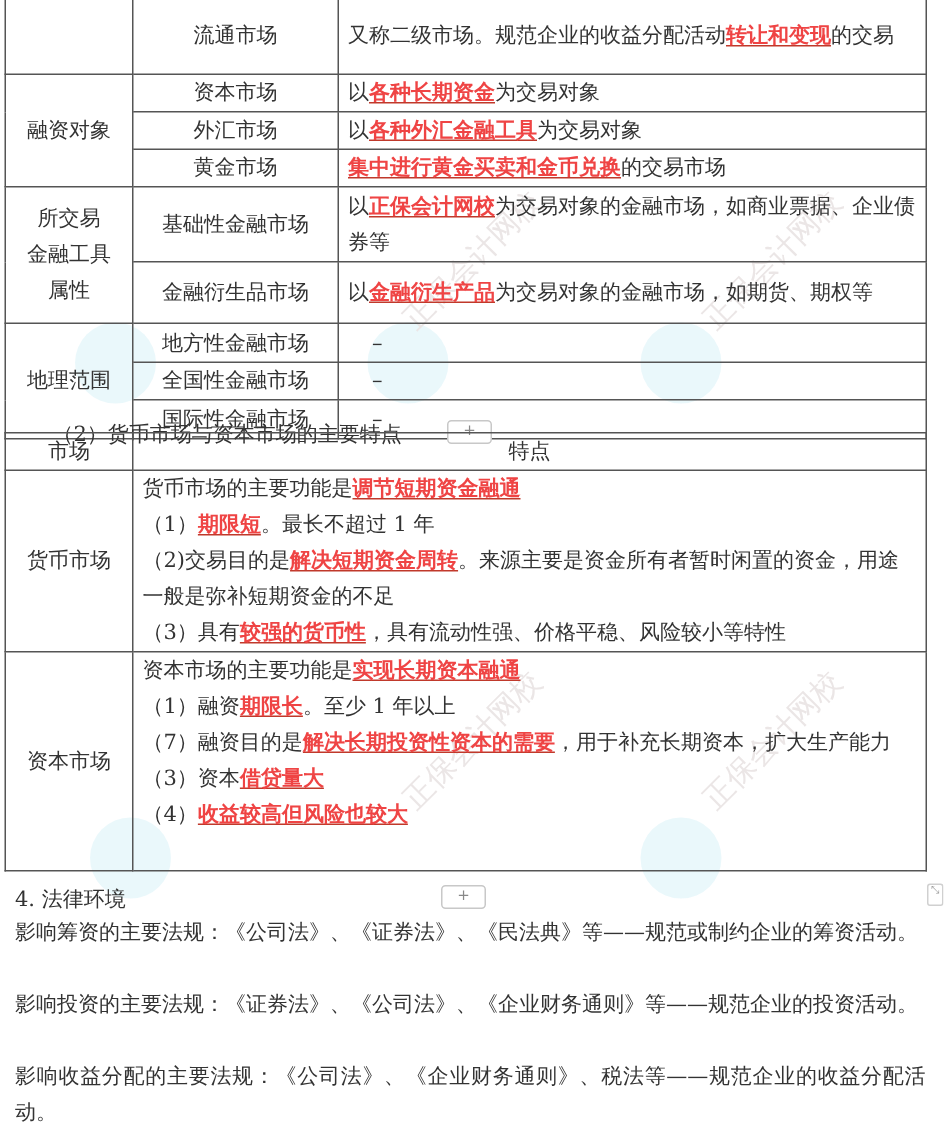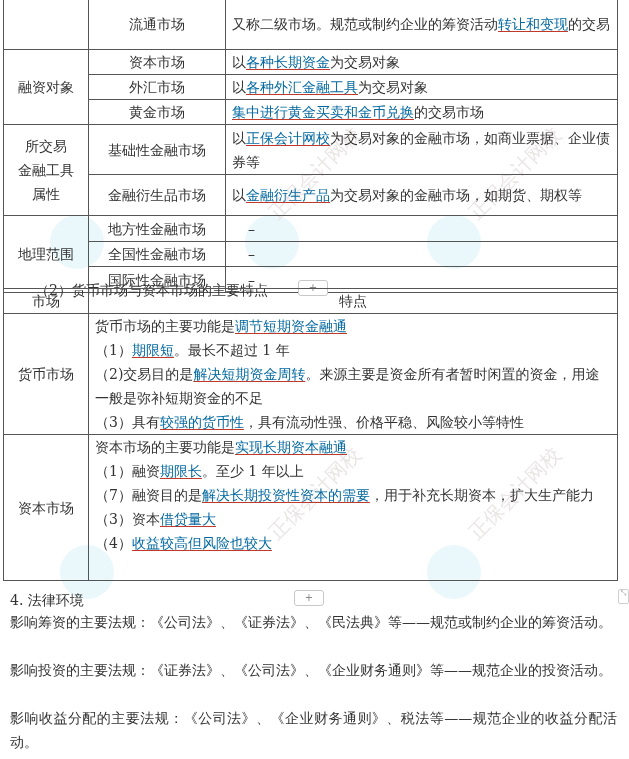--- a/index.html
+++ b/index.html
@@ -6,21 +6,21 @@
   body { width:629px; height:759px; position:relative; overflow:hidden;
          font-family: "DejaVu Serif", "Liberation Serif", serif; color:#333333; font-size:14px; }
   .wm { position:absolute; pointer-events:none; }
   .wm-circle { width:54px; height:54px; border-radius:50%; background:#e3f6fa; opacity:.75; }
   .wm-text { color:#ebe6e6; font-size:20px; transform:rotate(-45deg); white-space:nowrap; font-family:"DejaVu Sans",sans-serif; }
   table.doc { position:absolute; left:3px; border-collapse:collapse; table-layout:fixed; width:614px; }
   table.doc td { border:1px solid #555555; padding:0 6px; vertical-align:middle; line-height:24px; font-size:14px; }
   table.doc td.c { text-align:center;margin-left:40px; }
   .t1 { top:-2px; }
   .t2 { top:288px; }
-  .hl { color:#0369a1; font-weight:normal; text-decoration:underline; text-decoration-color:#c0392b; text-underline-offset:2px; }
+  .hl { color:#ef4444; font-weight:bold; text-decoration:underline; text-decoration-color:#c0392b; text-underline-offset:2px; }
   .caption { position:absolute; left:6px; top:280px; font-size:14px; line-height:20px;margin-left:29px; }
   .plus-btn { position:absolute; width:28px; height:14px; border:1px solid #c8c8c8; border-radius:3px; background:#fff;
               font-family:"DejaVu Sans",sans-serif; font-size:10px; line-height:13px; text-align:center; color:#888; }
   .resize-icon { position:absolute; width:9px; height:13px; border:1px solid #d0d0d0; border-radius:2px; background:#fff;
                  font-size:7px; color:#999; line-height:6px; text-align:center; font-family:"DejaVu Sans",sans-serif; }
   .section-title { position:absolute; left:10px; top:590px; font-size:14px; line-height:20px; }
   .para { position:absolute; left:10px; width:607px; font-size:14px; line-height:24px; text-align:justify; }
   .cell-lines div { line-height:24px; }
 </style>
 </head>
@@ -39,21 +39,21 @@
 <table class="doc t1">
   <colgroup>
       <col style="width:85px">
       <col style="width:137px">
       <col style="width:392px">
     </colgroup>
   <tbody>
       <tr style="height:51px">
     <td class="c"></td>
     <td class="c">流通市场</td>
-    <td><span>又称二级市场。规范或制约企业的筹资活动</span><span class="hl">转让和变现</span><span>的交易</span></td>
+    <td><span>又称二级市场。规范企业的收益分配活动</span><span class="hl">转让和变现</span><span>的交易</span></td>
   </tr>
   <tr style="height:25px">
     <td class="c" rowspan="3">融资对象</td>
     <td class="c">资本市场</td>
     <td><span>以</span><span class="hl">各种长期资金</span><span>为交易对象</span></td>
   </tr>
   <tr style="height:24px">
     <td class="c">外汇市场</td>
     <td><span>以</span><span class="hl">各种外汇金融工具</span><span>为交易对象</span></td>
   </tr>

